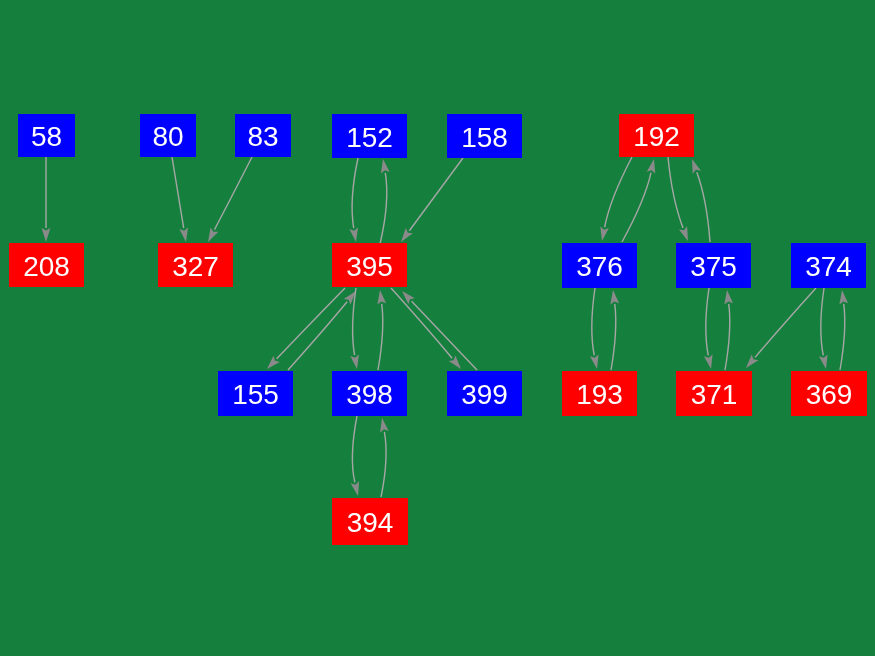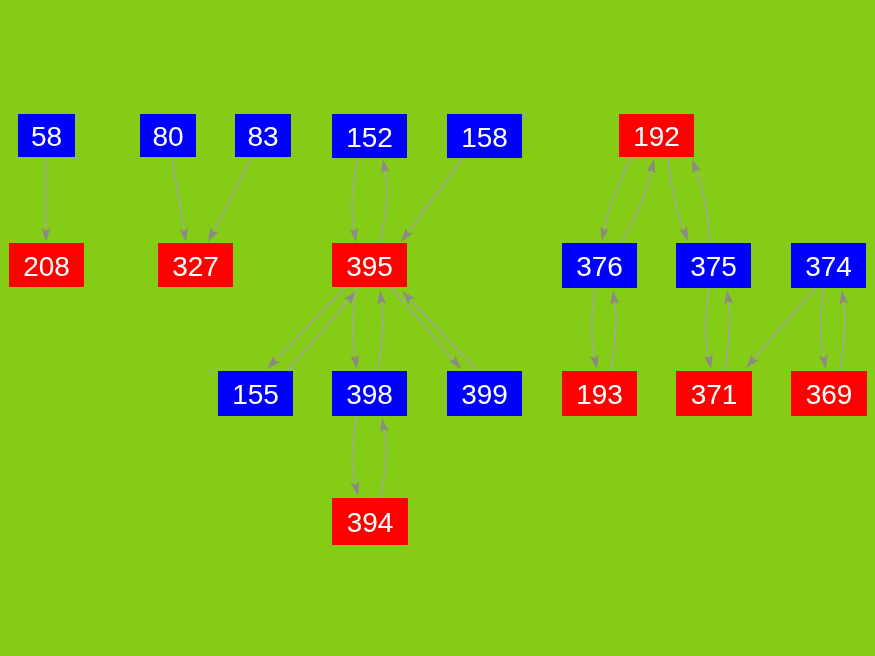--- a/index.html
+++ b/index.html
@@ -8,21 +8,21 @@
     background: #ffffff;
     width: 875px;
     height: 656px;
     overflow: hidden;
     font-family: "Liberation Sans", sans-serif;
   }
   .canvas-wrap {
     position: relative;
     width: 875px;
     height: 656px;
-    background: #84cc16;
+    background: #15803d;
   }
   svg text {
     font-family: "Liberation Sans", sans-serif;
     font-size: 28px;
   }
 </style>
 </head>
 <body>
 
 <div class="canvas-wrap">

